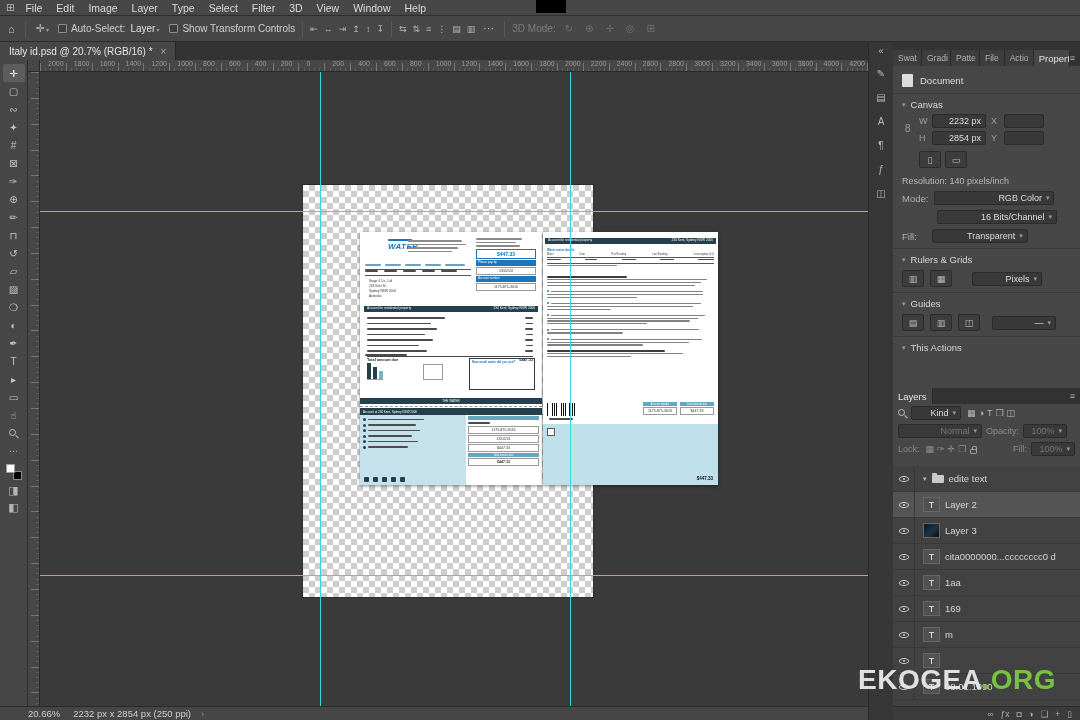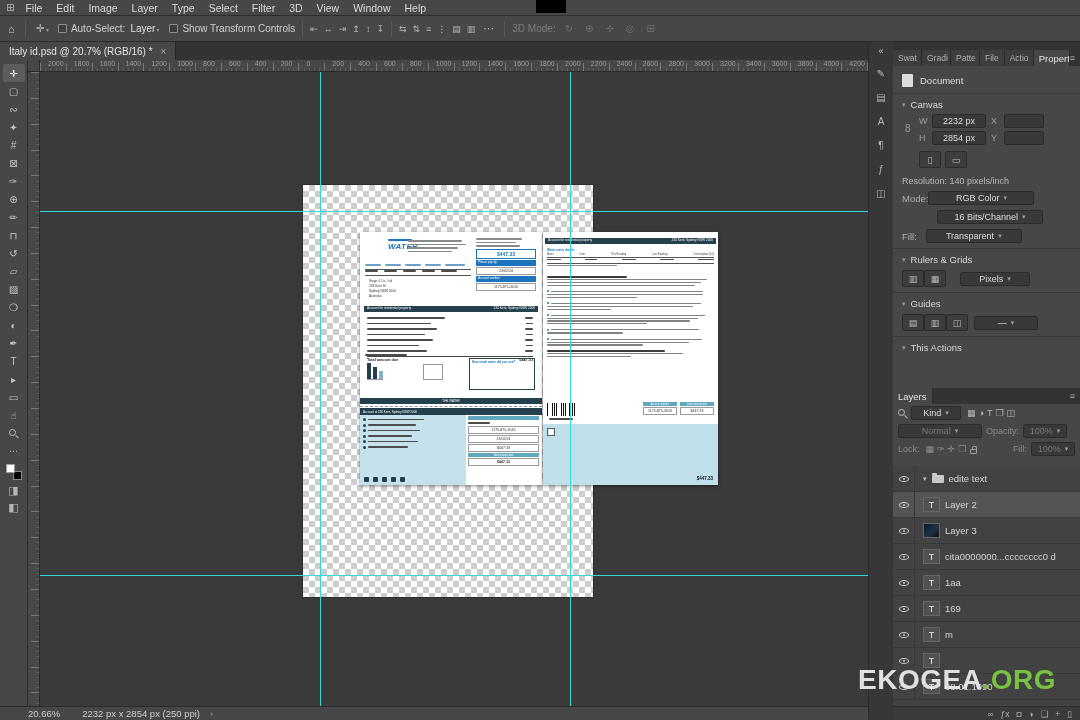--- a/index.html
+++ b/index.html
@@ -104,31 +104,31 @@
   .ptab{height:16px;display:flex;align-items:center;padding:0 5px;font-size:8.5px;color:#b3b3b3;background:#3d3d3d;border-right:1px solid #2a2a2a;max-width:29px;overflow:hidden;white-space:nowrap;}
   .ptab.active{background:#474747;color:#e3e3e3;font-size:9.5px;max-width:none;}
   .panel-menu{margin-left:auto;color:#b5b5b5;font-size:9px;padding:0 5px 3px 0;}
 
   .props-body{position:absolute;left:0;top:24px;width:187px;height:322px;color:#c9c9c9;font-size:9.5px;overflow:hidden;}
   .props-hdr{display:flex;align-items:center;gap:7px;margin:8px 0 6px 9px;color:#dedede;}
   .docicon{width:11px;height:13px;background:#dcdcdc;border-radius:1px;}
   .divider{height:1px;background:#3a3a3a;margin:5px 0;}
   .section-title{display:flex;align-items:center;gap:5px;margin:5px 0 4px 9px;color:#d6d6d6;}
   .chev{color:#9a9a9a;font-size:7px;}
-  .field{background:#393939;border:1px solid #2b2b2b;border-radius:2px;padding:1px 4px;font-size:9px;color:#dcdcdc;display:inline-flex;align-items:center;justify-content:center;}
+  .field{background:#393939;border:1px solid #2b2b2b;border-radius:2px;padding:1px 4px;font-size:9px;color:#dcdcdc;display:inline-flex;align-items:center;justify-content:flex-end;}
   .field.disabled{color:#787878;}
   .field .chev{margin-left:4px;}
   .dim-row{display:flex;align-items:center;gap:5px;margin:3px 0 0 26px;}
   .dim-lab{color:#9f9f9f;font-size:9px;width:8px;}
-  .w52{width:54px;}.w38{width:40px;}.w108{width:106px;}.w96{width:96px;}.w70{width:70px;}.w64{width:64px;}.w50{width:50px;}.w84{width:84px;}.w42{width:44px;}
+  .w52{width:54px;}.w38{width:40px;}.w108{width:120px;}.w96{width:96px;}.w70{width:70px;}.w64{width:64px;}.w50{width:50px;}.w84{width:84px;}.w42{width:44px;}
   .chainicon{position:absolute;left:12px;top:0;width:8px;height:18px;color:#9a9a9a;font-size:10px;line-height:18px;}
   .orient-row{display:flex;gap:4px;margin:6px 0 0 26px;}
   .mini-btn{width:22px;height:17px;background:#3d3d3d;border:1px solid #2b2b2b;border-radius:2px;display:flex;align-items:center;justify-content:center;color:#bdbdbd;font-size:9px;}
   .plabel{color:#b0b0b0;margin-left:9px;font-size:9.5px;}
-  .inline-row{display:flex;align-items:center;margin-top:5px;}
+  .inline-row{display:flex;align-items:center;gap:6px;margin-top:5px;}
   .res-text{margin:8px 0 2px 9px;color:#b9b9b9;font-size:9px;}
 
   .layers-tabstrip{position:absolute;left:0;top:346px;width:187px;height:16px;background:#333;display:flex;align-items:flex-end;}
   .layers-body{position:absolute;left:0;top:362px;width:187px;height:316px;color:#c9c9c9;font-size:9px;}
   .lrow{display:flex;align-items:center;gap:4px;padding:2px 5px;}
   .lfilter-icons{display:flex;gap:3px;margin-left:2px;color:#b5b5b5;font-size:9px;}
   .graytxt{color:#8a8a8a;}
   .layers-list{position:absolute;left:0;top:62px;width:187px;height:240px;overflow:hidden;background:#424242;}
   .layer-row{display:flex;align-items:stretch;height:26px;border-bottom:1px solid #383838;background:#424242;}
   .layer-row.selected{background:#545454;}
@@ -146,21 +146,21 @@
   .layers-bottom{position:absolute;left:0;top:302px;width:187px;height:14px;background:#3b3b3b;border-top:1px solid #2c2c2c;display:flex;align-items:flex-start;justify-content:flex-end;gap:7px;padding:2px 8px 0 0;color:#b0b0b0;font-size:8.5px;}
   .lockicon{position:relative;width:7px;height:5px;border:1px solid #9f9f9f;border-radius:1px;margin-top:4px;}
   .lockicon::before{content:"";position:absolute;left:1px;top:-4px;width:3px;height:3px;border:1px solid #9f9f9f;border-bottom:none;border-radius:2px 2px 0 0;}
   .mag{position:relative;width:9px;height:9px;flex:none;}
   .mag::before{content:"";position:absolute;left:0;top:0;width:5px;height:5px;border:1.2px solid #bdbdbd;border-radius:50%;}
   .mag::after{content:"";position:absolute;left:6.5px;top:6.5px;width:3.5px;height:1.2px;background:#bdbdbd;transform:rotate(45deg);transform-origin:0 0;}
 
   
   .status-bar{position:absolute;left:0;top:706px;width:868px;height:14px;background:#464646;border-top:1px solid #2b2b2b;display:flex;align-items:center;color:#cfcfcf;font-size:9.5px;}
   .status-zoom{margin-left:28px;}
-  .status-info{margin-left:22px;}
+  .status-info{margin-left:13px;}
   .status-chev{margin-left:10px;color:#9a9a9a;}
 
   
   .watermark{position:absolute;left:858px;top:664px;z-index:40;font-size:28px;font-weight:bold;letter-spacing:.5px;white-space:nowrap;}
   .wm-main{color:rgba(233,233,233,.95);}
   .wm-suffix{color:#79c143;}
 </style>
 </head>
 <body>
 

